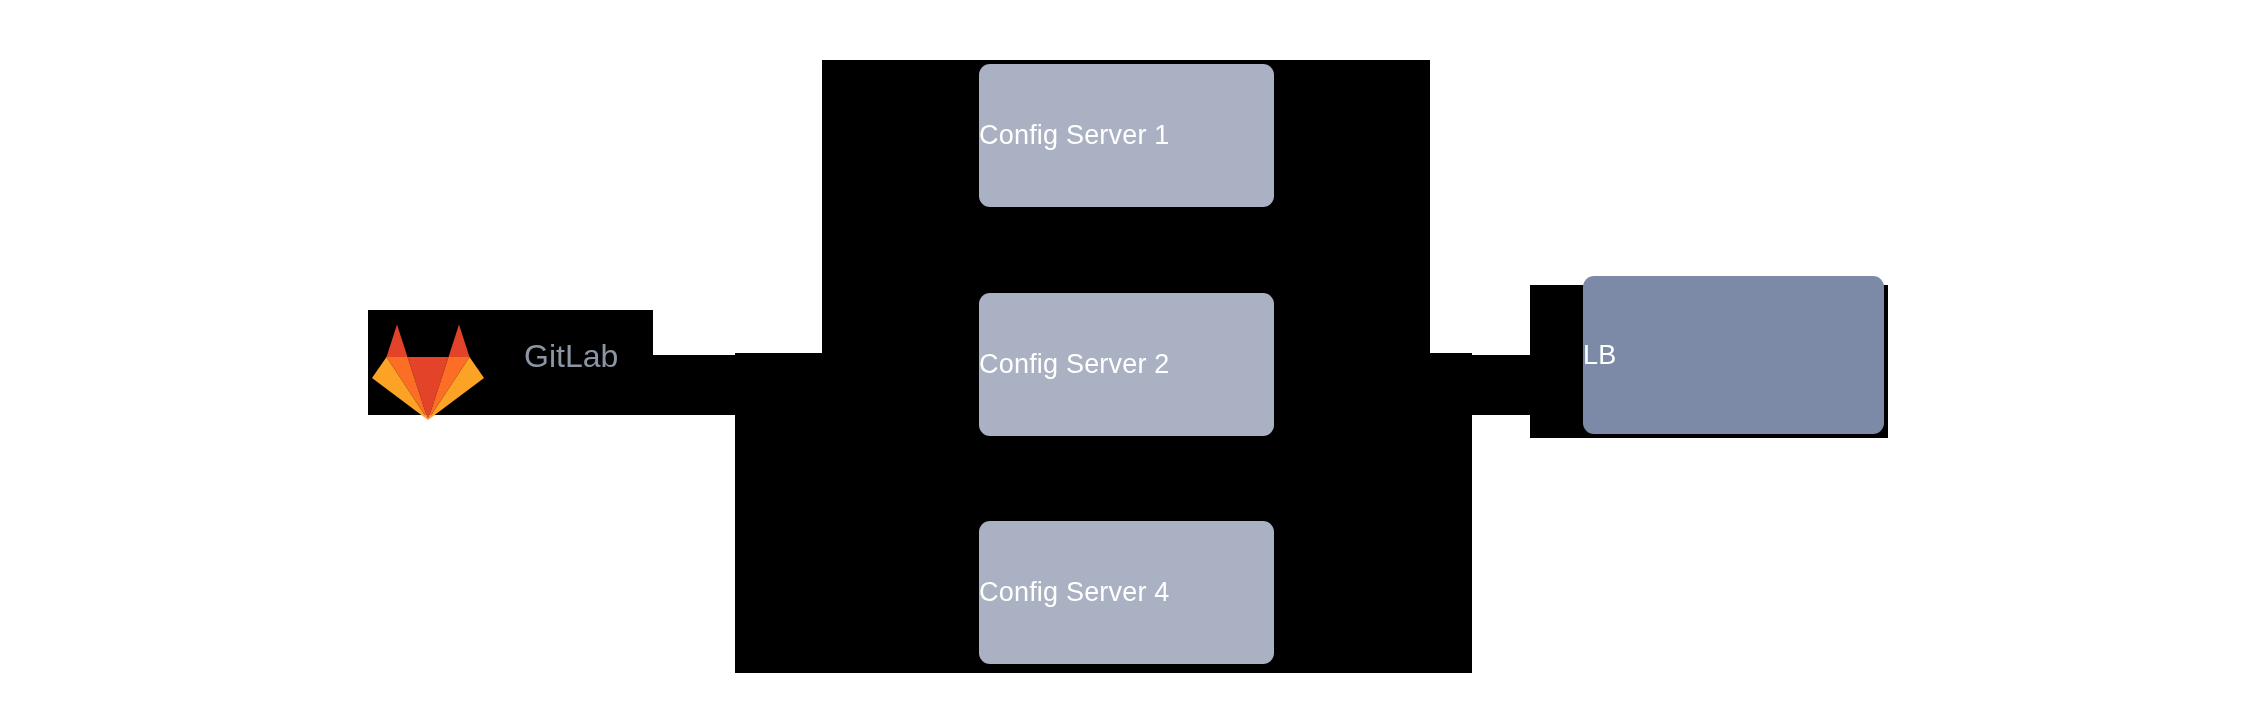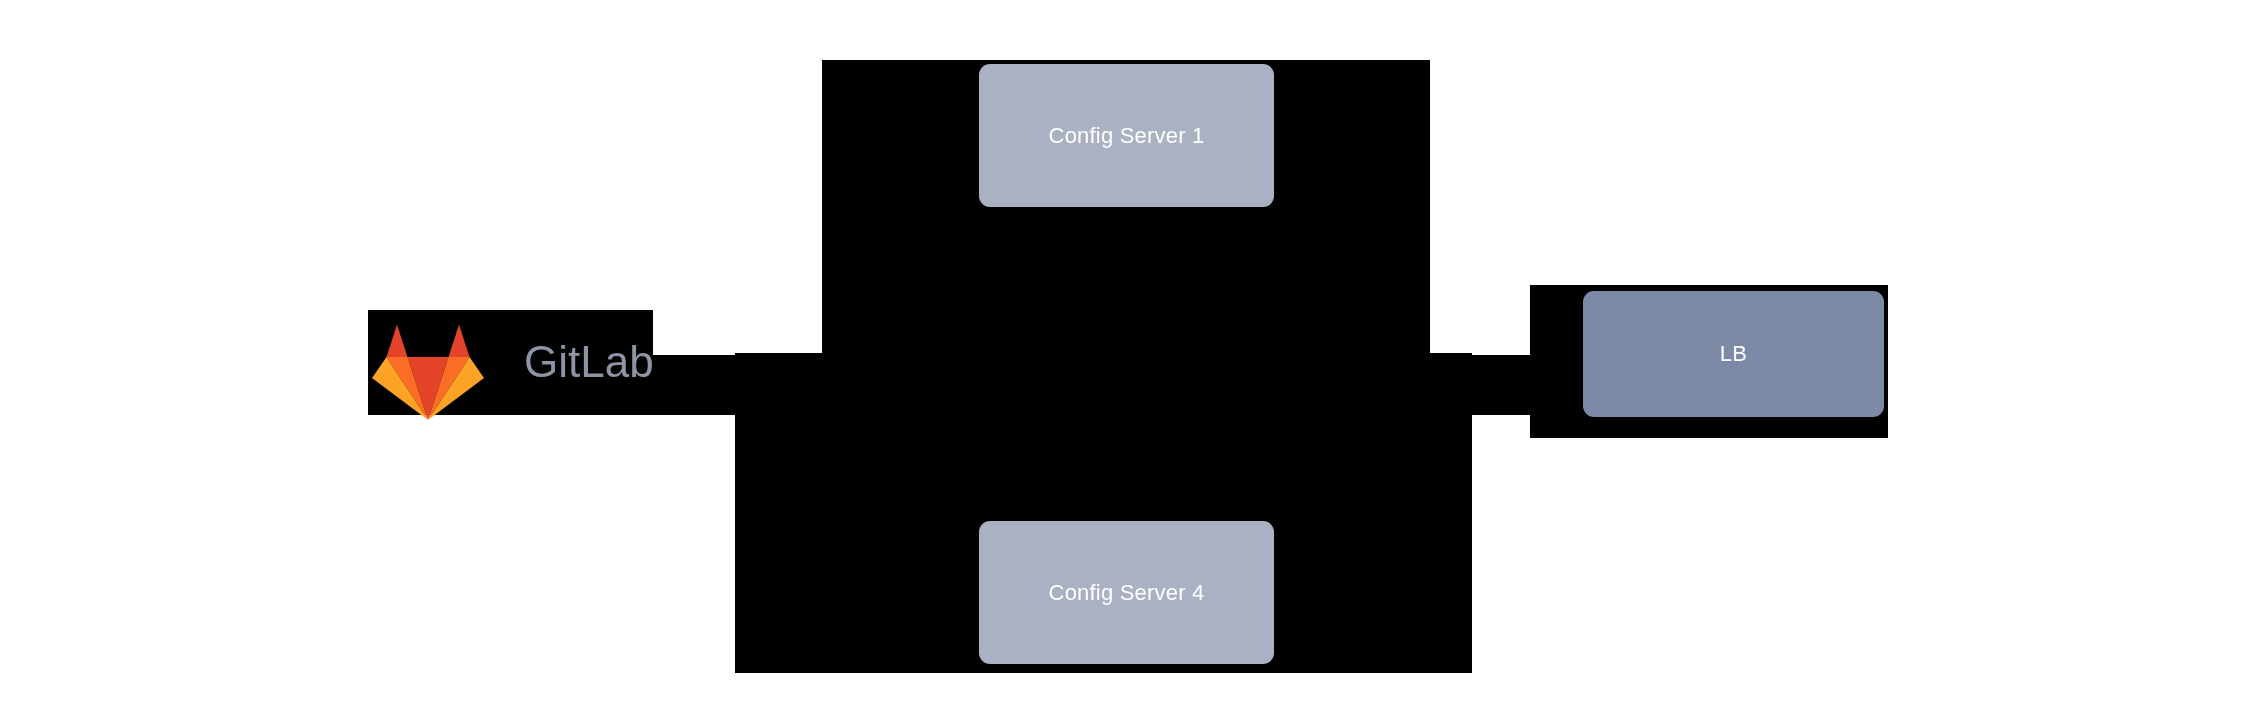--- a/index.html
+++ b/index.html
@@ -21,36 +21,36 @@
     position: absolute;
     background: #000000;
   }
 
   
   .node {
     position: absolute;
     border-radius: 11px;
     display: flex;
     align-items: center;
-    justify-content: center;
+    justify-content: flex-start;
     color: #ffffff;
-    font-size: 22px;
+    font-size: 27px;
     font-weight: 400;
     letter-spacing: 0.2px;
     line-height: 1;
     white-space: nowrap;
   }
   .node.cfg { background: #a9b1c2; }
   .node.lb  { background: #7c8aa8; }
 
   
   .wordmark {
     position: absolute;
     color: #8c95a4;
-    font-size: 44px;
+    font-size: 32px;
     font-weight: 400;
     line-height: 1;
     white-space: nowrap;
   }
 
   
   .tanuki {
     position: absolute;
   }
   .tanuki svg { display: block; }
@@ -90,22 +90,25 @@
       <path d="M58 112 L99.5 49 L114 70 Z" fill="#fca326"></path>
     </svg>
   </div>
 
   <span class="wordmark" style="left:524px; top:340px;">GitLab</span>
 
   <div class="node cfg" style="left:979px; top:64px; width:295px; height:143px;">
     <span>Config Server 1</span>
   </div>
 
+  <div class="node cfg" style="left:979px; top:293px; width:295px; height:143px;">
+    <span>Config Server 2</span>
+  </div>
 
   <div class="node cfg" style="left:979px; top:521px; width:295px; height:143px;">
     <span>Config Server 4</span>
   </div>
 
-  <div class="node lb" style="left:1583px; top:291px; width:301px; height:126px;">
+  <div class="node lb" style="left:1583px; top:276px; width:301px; height:158px;">
     <span>LB</span>
   </div>
 
 </div>
 
 </body></html>

